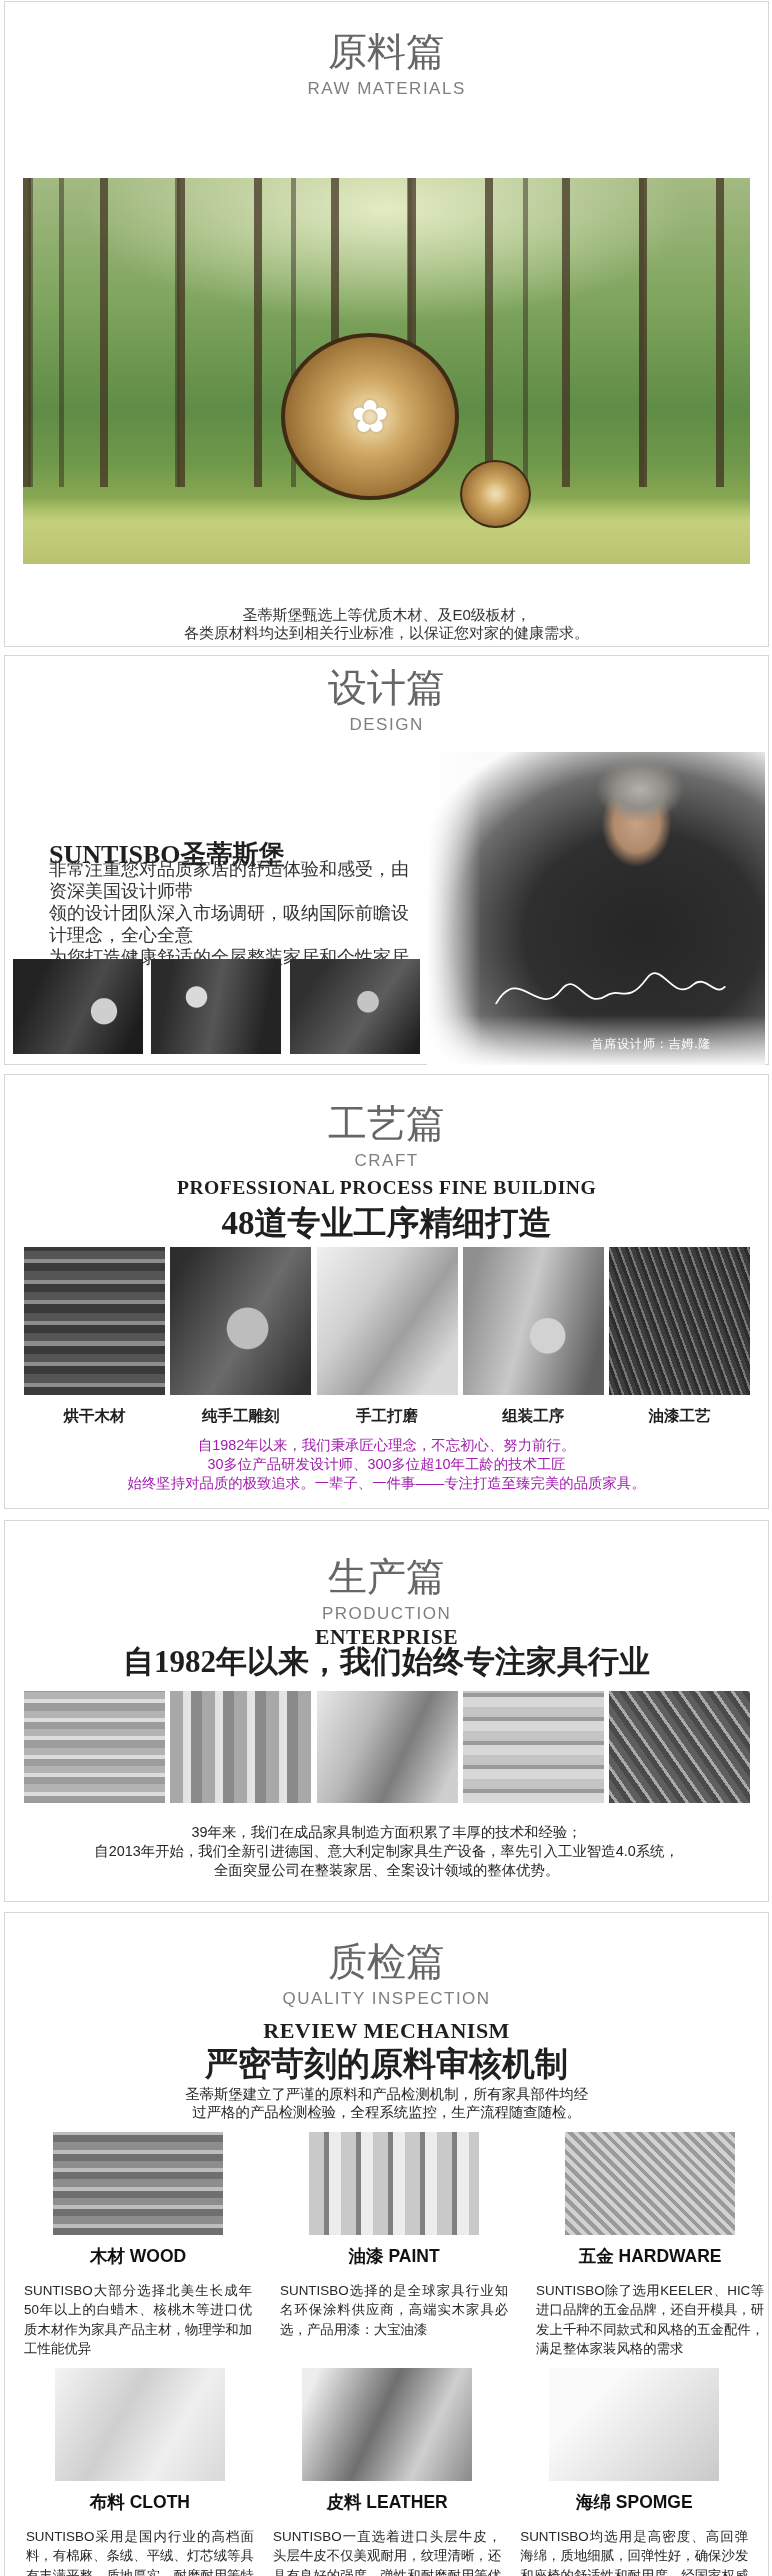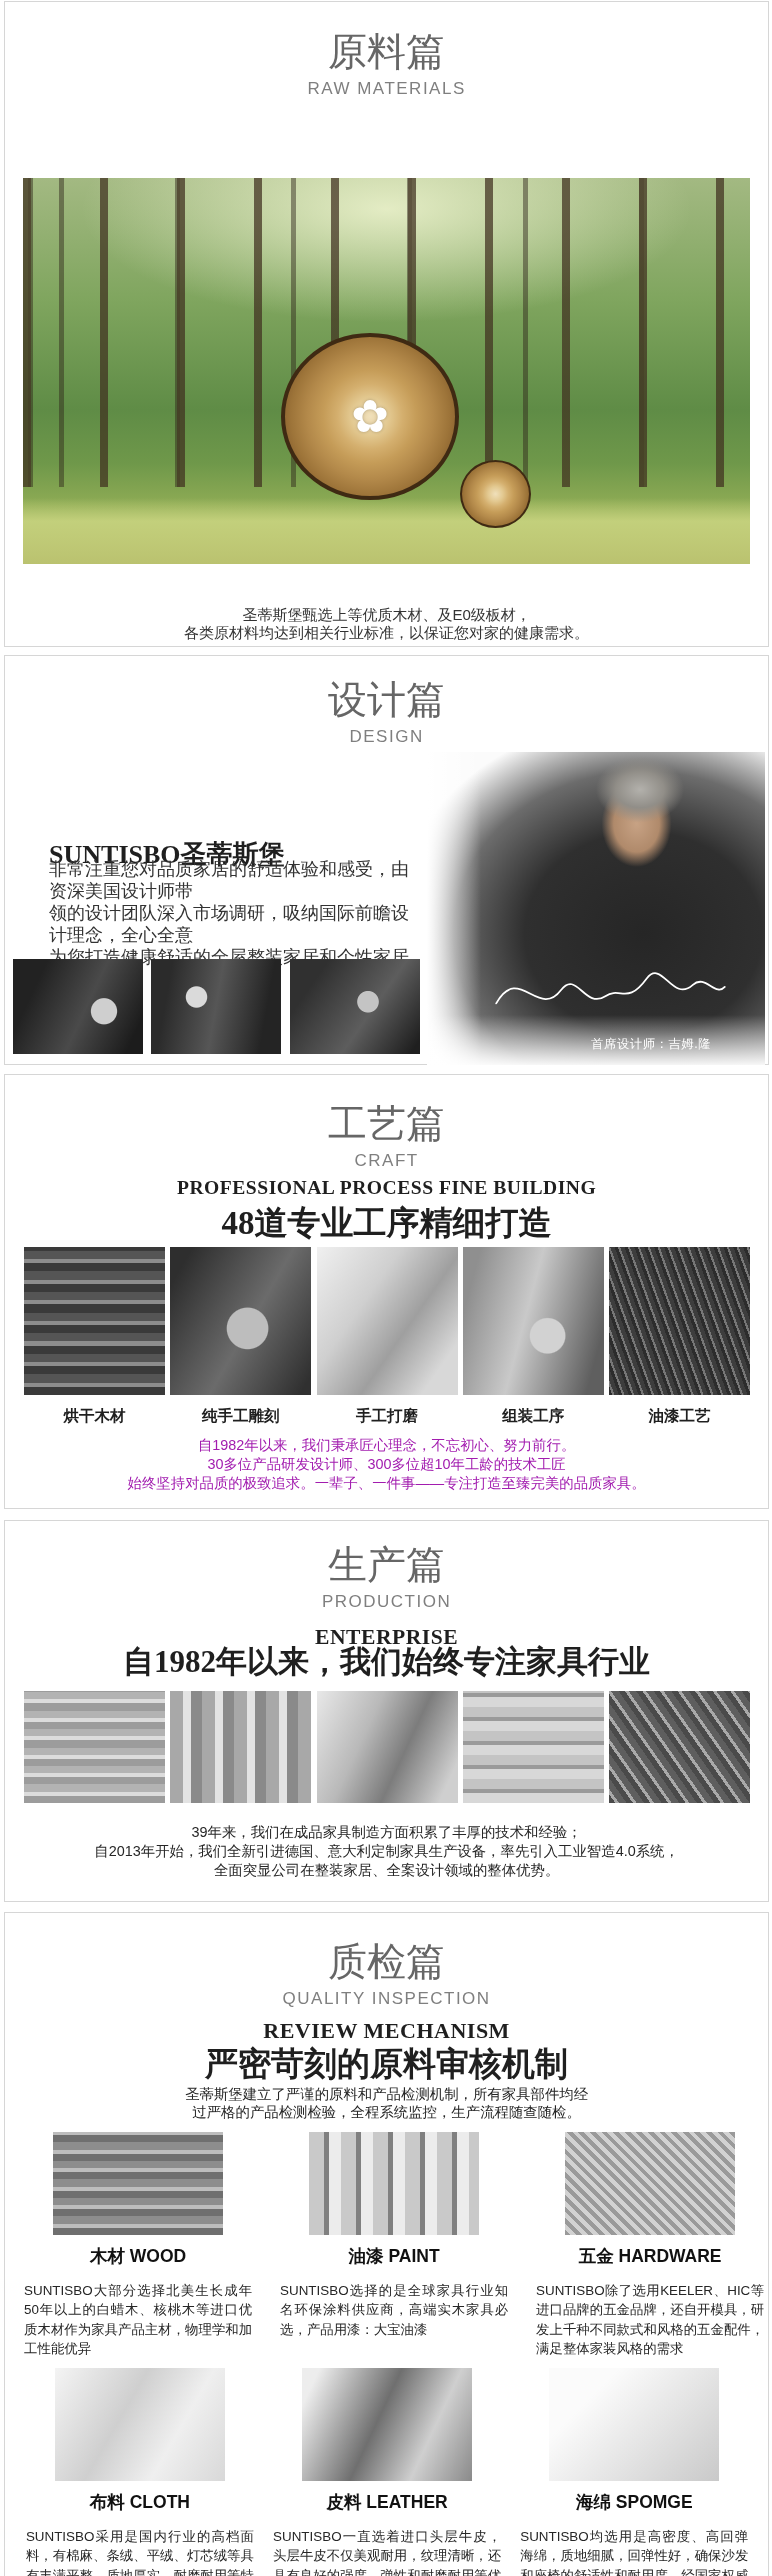--- a/index.html
+++ b/index.html
@@ -87,21 +87,21 @@
       </div>
       <div class="log log-small"></div>
     </div>
     <div class="body-center" style="top:604px;font-size:15px;line-height:18px;">
       <div>圣蒂斯堡甄选上等优质木材、及E0级板材，</div>
       <div>各类原材料均达到相关行业标准，以保证您对家的健康需求。</div>
     </div>
   </section>
 
   <section class="card" style="top:655px;height:410px;">
-    <div class="sec-head" style="top:24px;text-align:center;">
+    <div class="sec-head" style="top:12px;text-align:center;">
       <div class="sec-cn">设计篇</div>
       <div class="sec-en">DESIGN</div>
     </div>
     <div class="portrait">
       <div class="sig">
         <svg viewBox="0 0 470 150" xmlns="http://www.w3.org/2000/svg">
           <path d="M14,96 C58,18 96,128 140,70 C170,30 186,108 226,82 C256,62 268,100 306,48 C336,8 356,96 396,60 C420,38 440,84 458,64" stroke="#ffffff" stroke-width="3.4" fill="none" stroke-linecap="round"></path>
         </svg>
       </div>
       <div class="sig-caption">首席设计师：吉姆.隆</div>
@@ -141,21 +141,21 @@
       <div class="cell">油漆工艺</div>
     </div>
     <div class="body-center" style="top:361px;font-size:14.4px;line-height:19px;color:#a21caf;">
       <div>自1982年以来，我们秉承匠心理念，不忘初心、努力前行。</div>
       <div>30多位产品研发设计师、300多位超10年工龄的技术工匠</div>
       <div>始终坚持对品质的极致追求。一辈子、一件事——专注打造至臻完美的品质家具。</div>
     </div>
   </section>
 
   <section class="card" style="top:1520px;height:382px;">
-    <div class="sec-head" style="top:24px;">
+    <div class="sec-head" style="top:36px;">
       <div class="sec-cn">生产篇</div>
       <div class="sec-en">PRODUCTION</div>
     </div>
     <div class="center-line serif" style="top:104px;font-size:21.6px;letter-spacing:0.5px;">ENTERPRISE</div>
     <div class="center-line serif" style="top:120px;font-size:31px;">自1982年以来，我们始终专注家具行业</div>
     <div class="imgrow" style="top:170px;height:112px;">
       <div class="ph p1"></div>
       <div class="ph p2"></div>
       <div class="ph p3"></div>
       <div class="ph p4"></div>

